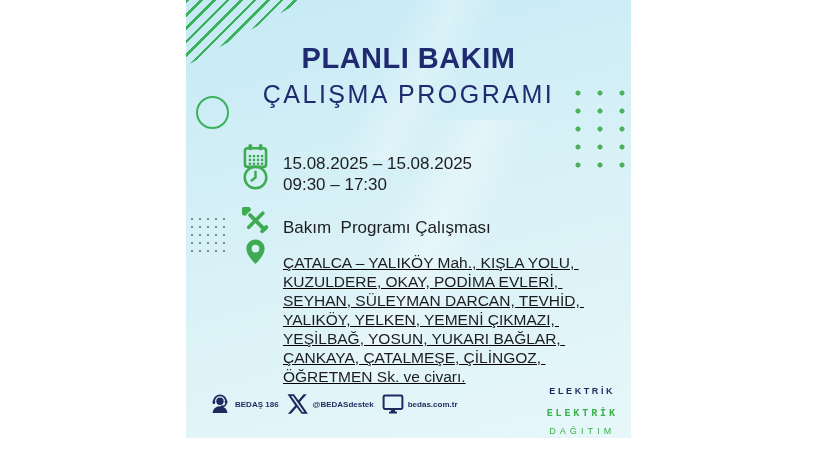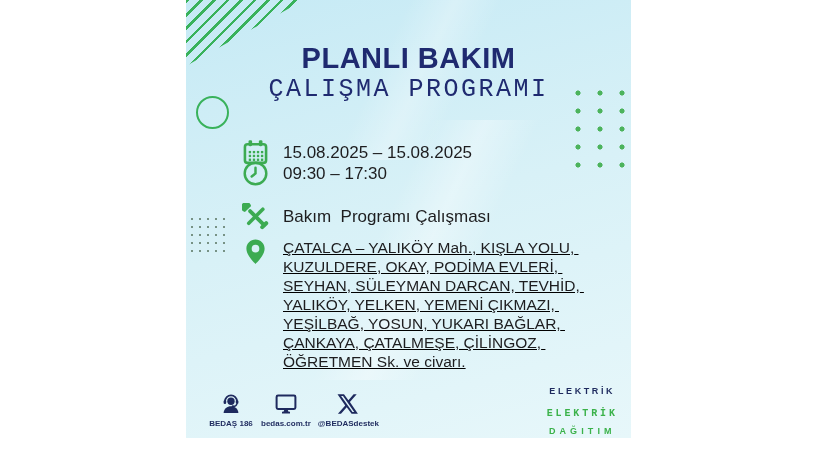--- a/index.html
+++ b/index.html
@@ -22,39 +22,39 @@
         clip-path:polygon(0 0,100% 0,0 100%);}
   .circle-deco{position:absolute;left:10px;top:96px;width:33px;height:33px;border:2px solid var(--stripe-green);border-radius:50%;}
   .left-dots{position:absolute;left:2px;top:215px;width:40px;height:38px;
         background-image:radial-gradient(circle,var(--muted-dot) 1.1px,transparent 1.5px);
         background-size:8px 8px;opacity:.8;}
   .right-dots{position:absolute;left:377px;top:81px;width:66px;height:90px;
         background-image:radial-gradient(circle,var(--dot-green) 2.3px,transparent 2.8px);
         background-size:22px 18px;background-position:4px 3px;}
   .title-block{position:absolute;top:42px;left:0;width:100%;text-align:center;}
   .title-main{font-size:29px;font-weight:800;letter-spacing:.5px;color:var(--navy);}
-  .title-sub{font-size:25px;font-weight:500;letter-spacing:2.5px;color:var(--navy);font-family:Liberation Mono, monospace;}
+  .title-sub{font-size:25px;font-weight:500;letter-spacing:2.5px;color:var(--navy);margin-top:5px;}
   .row{position:absolute;left:56px;display:flex;align-items:center;gap:14px;}
   .row .ic{flex:0 0 27px;width:27px;height:27px;color:var(--green);}
   .row .ic svg{width:100%;height:100%;display:block;}
-  .row .txt{font-size:17px;color:var(--text);white-space:pre-wrap;}
+  .row .txt{font-size:17px;color:var(--text);white-space:pre-wrap;margin-top:15px;}
   .row-date{top:139px;}
   .row-time{top:160px;}
   .row-work{top:203px;justify-content:flex-end;}
   .row-address{top:238px;align-items:flex-start;text-decoration:underline;}
   .row-address .txt{font-size:15.5px;line-height:19px;width:347px;}
   .contacts{position:absolute;left:22px;top:392px;display:flex;gap:7px;}
-  .contact{display:flex;flex-direction:column;align-items:center;gap:3px;min-width:46px;}
+  .contact{display:flex;flex-direction:row;align-items:center;gap:3px;min-width:46px;}
   .contact .cic{width:24px;height:24px;color:var(--footer-navy);}
   .contact .cic svg{width:100%;height:100%;display:block;}
   .contact .clabel{font-size:8px;font-weight:600;color:var(--footer-navy);white-space:nowrap;}
   .logo{position:absolute;right:12px;top:387px;text-align:center;line-height:1.0;}
   .logo-l1{font-size:9px;font-weight:800;letter-spacing:2.6px;color:var(--footer-navy);}
   .logo-l2{font-size:10px;font-weight:800;letter-spacing:2.9px;color:var(--logo-green);margin-top:13px;font-family:Liberation Mono, monospace;}
-  .logo-l3{font-size:9px;font-weight:700;letter-spacing:4.1px;color:var(--logo-green);margin-top:8px;}
+  .logo-l3{font-size:9px;font-weight:400;letter-spacing:4.1px;color:var(--logo-green);margin-top:8px;}
   .logo-tag{font-size:6px;color:var(--tagline);margin-top:2.5px;letter-spacing:.2px;}
 </style>
 </head>
 <body>
 
 <div class="canvas">
   <div class="card">
     <div class="streak"></div>
     <div class="streak2"></div>
     <div class="stripes"></div>
@@ -133,35 +133,35 @@
             <rect x="16.8" y="8.2" width="2.6" height="3.8" rx="1.2"></rect>
             <rect x="4.6" y="8.2" width="2.6" height="3.8" rx="1.2"></rect>
             <path d="M18 12 C17.4 13.6 15.8 14.4 14 14.4" fill="none" stroke="currentColor" stroke-width="1.4"></path>
             <circle cx="13.8" cy="14.4" r="1.1"></circle>
           </svg>
         </span>
         <span class="clabel">BEDAŞ 186</span>
       </div>
       <div class="contact">
         <span class="cic">
+          <svg viewBox="0 0 24 24" fill="currentColor">
+            <path d="M17.6 2.2 H20.7 L13.9 10 L21.9 21.8 H15.6 L10.7 15.2 L5 21.8 H1.9 L9.2 13.4 L1.5 2.2 H8 L12.4 8.3 Z M16.5 20 H18.2 L7 3.9 H5.1 Z"></path>
+          </svg>
+        </span>
+        <span class="clabel">@BEDASdestek</span>
+      </div>
+      <div class="contact">
+        <span class="cic">
           <svg viewBox="0 0 24 24" fill="none" stroke="currentColor" stroke-width="2">
             <rect x="2.6" y="3.6" width="18.8" height="13.4" rx="1.4"></rect>
             <path d="M10.6 17 L9.2 20.4 L14.8 20.4 L13.4 17 Z" fill="currentColor" stroke="none"></path>
             <path d="M8 20.6 H16" stroke-width="1.8"></path>
           </svg>
         </span>
         <span class="clabel">bedas.com.tr</span>
-      </div>
-      <div class="contact">
-        <span class="cic">
-          <svg viewBox="0 0 24 24" fill="currentColor">
-            <path d="M17.6 2.2 H20.7 L13.9 10 L21.9 21.8 H15.6 L10.7 15.2 L5 21.8 H1.9 L9.2 13.4 L1.5 2.2 H8 L12.4 8.3 Z M16.5 20 H18.2 L7 3.9 H5.1 Z"></path>
-          </svg>
-        </span>
-        <span class="clabel">@BEDASdestek</span>
       </div>
     </div>
 
     <div class="logo">
       <div class="logo-l1">ELEKTRİK</div>
       <div class="logo-l2">ELEKTRİK</div>
       <div class="logo-l3">DAĞITIM</div>
       <div class="logo-tag">"enerjimizle yanınızdayız"</div>
     </div>
   </div>

